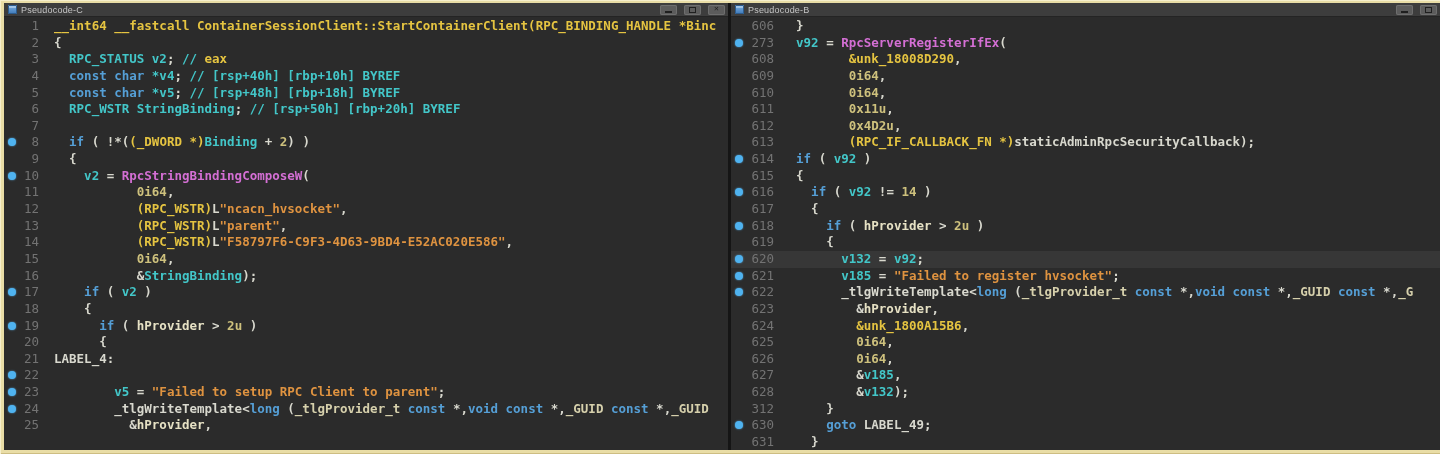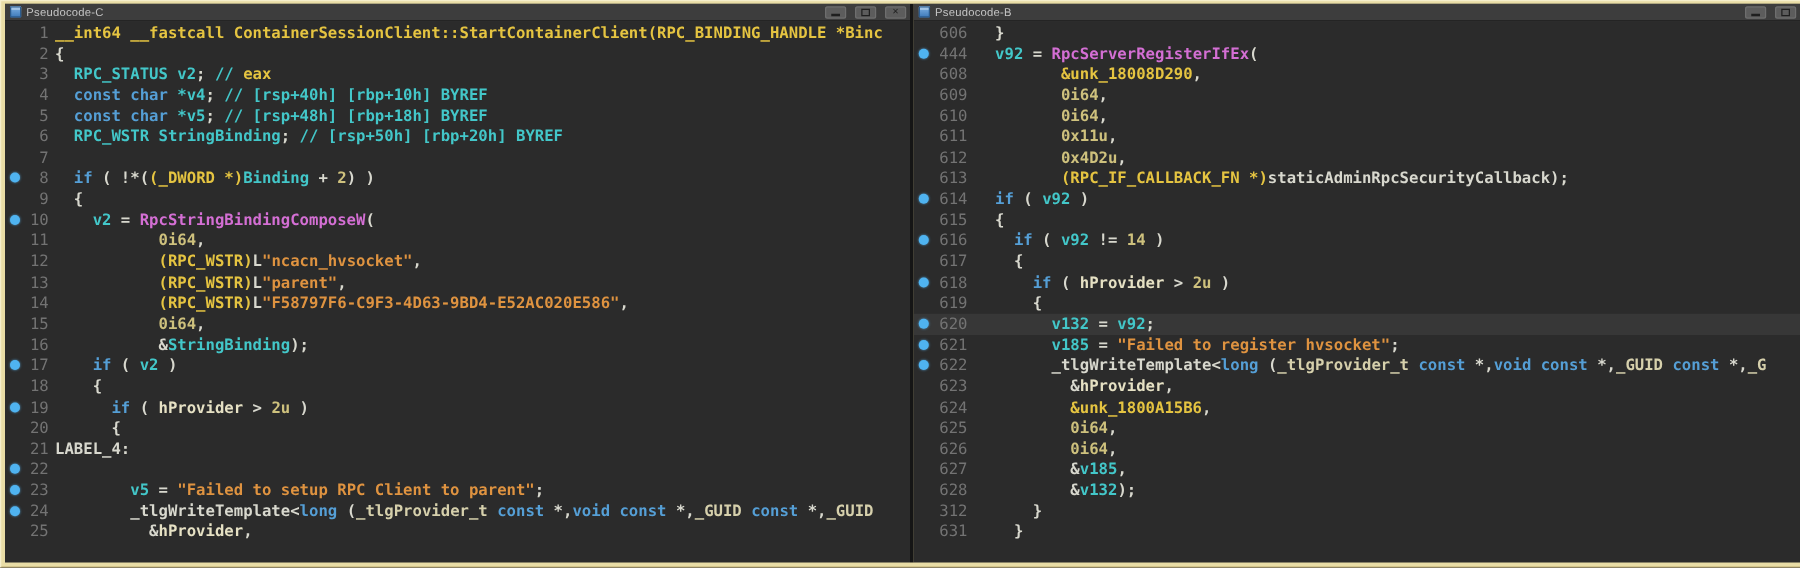--- a/index.html
+++ b/index.html
@@ -49,21 +49,21 @@
   .dot{
     position:absolute;left:4px;top:4px;width:8px;height:8px;border-radius:50%;
     background:var(--bp,#4fb3f0);
     box-shadow:0 0 2px rgba(90,190,255,.8);
   }
   .ln{
     flex:none;text-align:right;color:var(--ln,#737373);font-weight:normal;
   }
   .pane0 .ln{width:19px;}
   .pane1 .ln{width:27px;}
-  .pane0 .code{margin-left:5px;}
+  .pane0 .code{margin-left:15px;}
   .pane1 .code{margin-left:7px;}
   .code{white-space:pre;}
   .tk-kw{color:var(--tok-kw,#559fd6)}
   .tk-cy{color:var(--tok-cy,#43c7c9)}
   .tk-yl{color:var(--tok-yl,#e5c441)}
   .tk-nu{color:var(--tok-nu,#cec17d)}
   .tk-st{color:var(--tok-st,#df9340)}
   .tk-fn{color:var(--tok-fn,#d46fd4)}
   .tk-wh{color:var(--tok-wh,#d8d8ce)}
   .tk-gl{color:var(--tok-gl,#e6e1c4)}
@@ -119,21 +119,21 @@
     <div class="titlebar">
       <span class="tabicon"></span>
       <span class="tabtitle">Pseudocode-B</span>
       <span class="winbtns">
         <span class="wbtn g-min"></span>
         <span class="wbtn g-res"></span>
       </span>
     </div>
     <div class="codearea">
         <div class="line"><span class="bpcol"></span><span class="ln">606</span><span class="code"><span class="tk-wh">  }</span></span></div>
-        <div class="line"><span class="bpcol"><i class="dot"></i></span><span class="ln">444</span><span class="code"><span class="tk-cy">  v92</span><span class="tk-wh"> = </span><span class="tk-fn">RpcServerRegisterIfEx</span><span class="tk-wh">(</span></span></div>
+        <div class="line"><span class="bpcol"><i class="dot"></i></span><span class="ln">273</span><span class="code"><span class="tk-cy">  v92</span><span class="tk-wh"> = </span><span class="tk-fn">RpcServerRegisterIfEx</span><span class="tk-wh">(</span></span></div>
         <div class="line"><span class="bpcol"></span><span class="ln">608</span><span class="code"><span class="tk-yl">         &amp;unk_18008D290</span><span class="tk-wh">,</span></span></div>
         <div class="line"><span class="bpcol"></span><span class="ln">609</span><span class="code"><span class="tk-nu">         0i64</span><span class="tk-wh">,</span></span></div>
         <div class="line"><span class="bpcol"></span><span class="ln">610</span><span class="code"><span class="tk-nu">         0i64</span><span class="tk-wh">,</span></span></div>
         <div class="line"><span class="bpcol"></span><span class="ln">611</span><span class="code"><span class="tk-nu">         0x11u</span><span class="tk-wh">,</span></span></div>
         <div class="line"><span class="bpcol"></span><span class="ln">612</span><span class="code"><span class="tk-nu">         0x4D2u</span><span class="tk-wh">,</span></span></div>
         <div class="line"><span class="bpcol"></span><span class="ln">613</span><span class="code"><span class="tk-yl">         (RPC_IF_CALLBACK_FN *)</span><span class="tk-wh">staticAdminRpcSecurityCallback);</span></span></div>
         <div class="line"><span class="bpcol"><i class="dot"></i></span><span class="ln">614</span><span class="code"><span class="tk-kw">  if </span><span class="tk-wh">( </span><span class="tk-cy">v92</span><span class="tk-wh"> )</span></span></div>
         <div class="line"><span class="bpcol"></span><span class="ln">615</span><span class="code"><span class="tk-wh">  {</span></span></div>
         <div class="line"><span class="bpcol"><i class="dot"></i></span><span class="ln">616</span><span class="code"><span class="tk-kw">    if </span><span class="tk-wh">( </span><span class="tk-cy">v92</span><span class="tk-wh"> != </span><span class="tk-nu">14</span><span class="tk-wh"> )</span></span></div>
         <div class="line"><span class="bpcol"></span><span class="ln">617</span><span class="code"><span class="tk-wh">    {</span></span></div>
@@ -142,17 +142,18 @@
         <div class="line hl"><span class="bpcol"><i class="dot"></i></span><span class="ln">620</span><span class="code"><span class="tk-cy">        v132</span><span class="tk-wh"> = </span><span class="tk-cy">v92</span><span class="tk-wh">;</span></span></div>
         <div class="line"><span class="bpcol"><i class="dot"></i></span><span class="ln">621</span><span class="code"><span class="tk-cy">        v185</span><span class="tk-wh"> = </span><span class="tk-st">"Failed to register hvsocket"</span><span class="tk-wh">;</span></span></div>
         <div class="line"><span class="bpcol"><i class="dot"></i></span><span class="ln">622</span><span class="code"><span class="tk-wh">        _tlgWriteTemplate&lt;</span><span class="tk-kw">long</span><span class="tk-wh"> (</span><span class="tk-ty">_tlgProvider_t</span><span class="tk-kw"> const</span><span class="tk-wh"> *,</span><span class="tk-kw">void const</span><span class="tk-wh"> *,</span><span class="tk-ty">_GUID</span><span class="tk-kw"> const</span><span class="tk-wh"> *,</span><span class="tk-ty">_G</span></span></div>
         <div class="line"><span class="bpcol"></span><span class="ln">623</span><span class="code"><span class="tk-wh">          &amp;</span><span class="tk-gl">hProvider</span><span class="tk-wh">,</span></span></div>
         <div class="line"><span class="bpcol"></span><span class="ln">624</span><span class="code"><span class="tk-yl">          &amp;unk_1800A15B6</span><span class="tk-wh">,</span></span></div>
         <div class="line"><span class="bpcol"></span><span class="ln">625</span><span class="code"><span class="tk-nu">          0i64</span><span class="tk-wh">,</span></span></div>
         <div class="line"><span class="bpcol"></span><span class="ln">626</span><span class="code"><span class="tk-nu">          0i64</span><span class="tk-wh">,</span></span></div>
         <div class="line"><span class="bpcol"></span><span class="ln">627</span><span class="code"><span class="tk-wh">          &amp;</span><span class="tk-cy">v185</span><span class="tk-wh">,</span></span></div>
         <div class="line"><span class="bpcol"></span><span class="ln">628</span><span class="code"><span class="tk-wh">          &amp;</span><span class="tk-cy">v132</span><span class="tk-wh">);</span></span></div>
         <div class="line"><span class="bpcol"></span><span class="ln">312</span><span class="code"><span class="tk-wh">      }</span></span></div>
+        <div class="line"><span class="bpcol"><i class="dot"></i></span><span class="ln">630</span><span class="code"><span class="tk-kw">      goto </span><span class="tk-wh">LABEL_49;</span></span></div>
         <div class="line"><span class="bpcol"></span><span class="ln">631</span><span class="code"><span class="tk-wh">    }</span></span></div>
       </div>
   </div>
 
 </div>
 
 </body></html>

